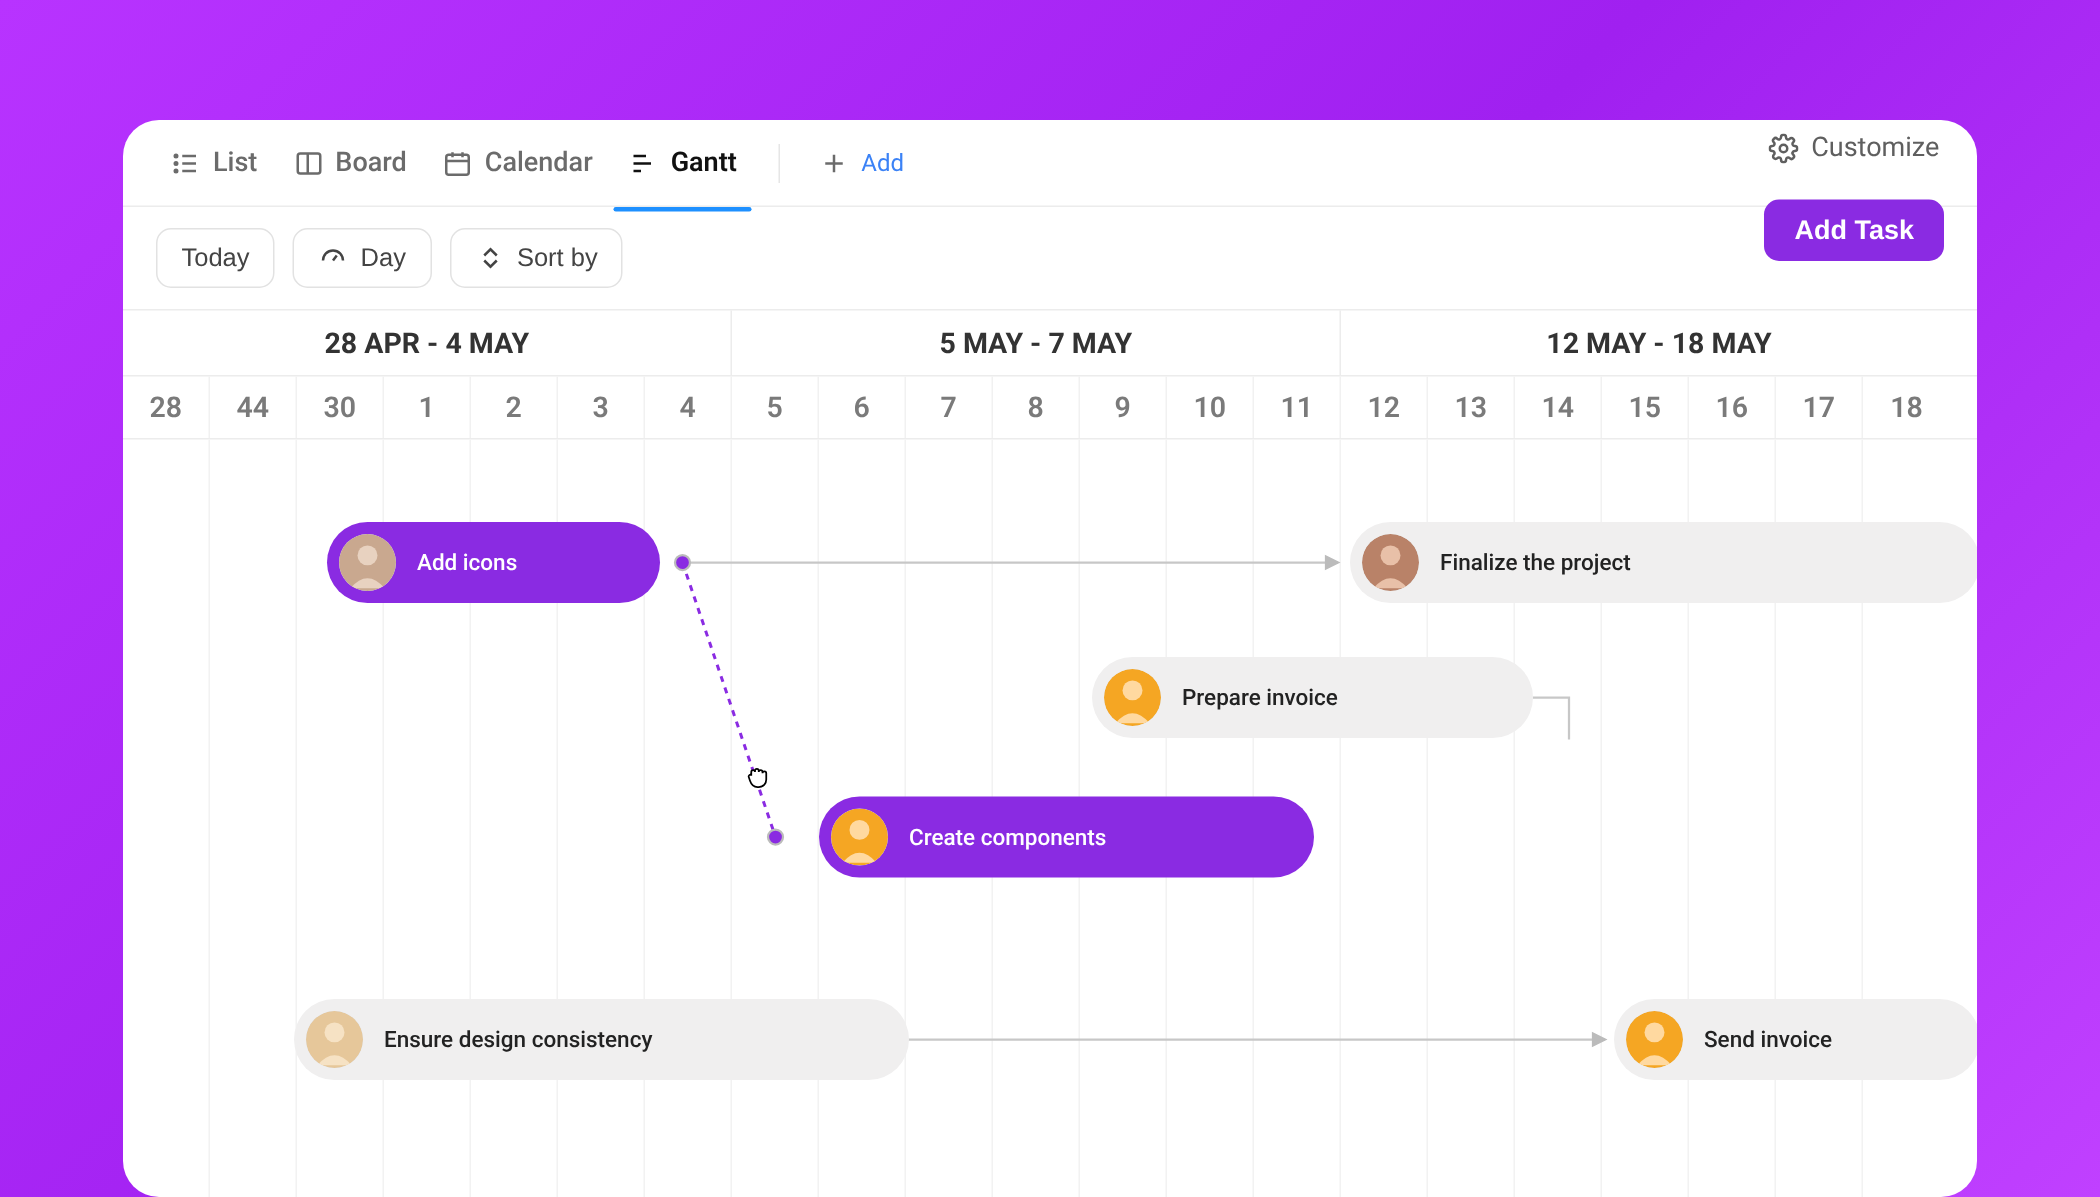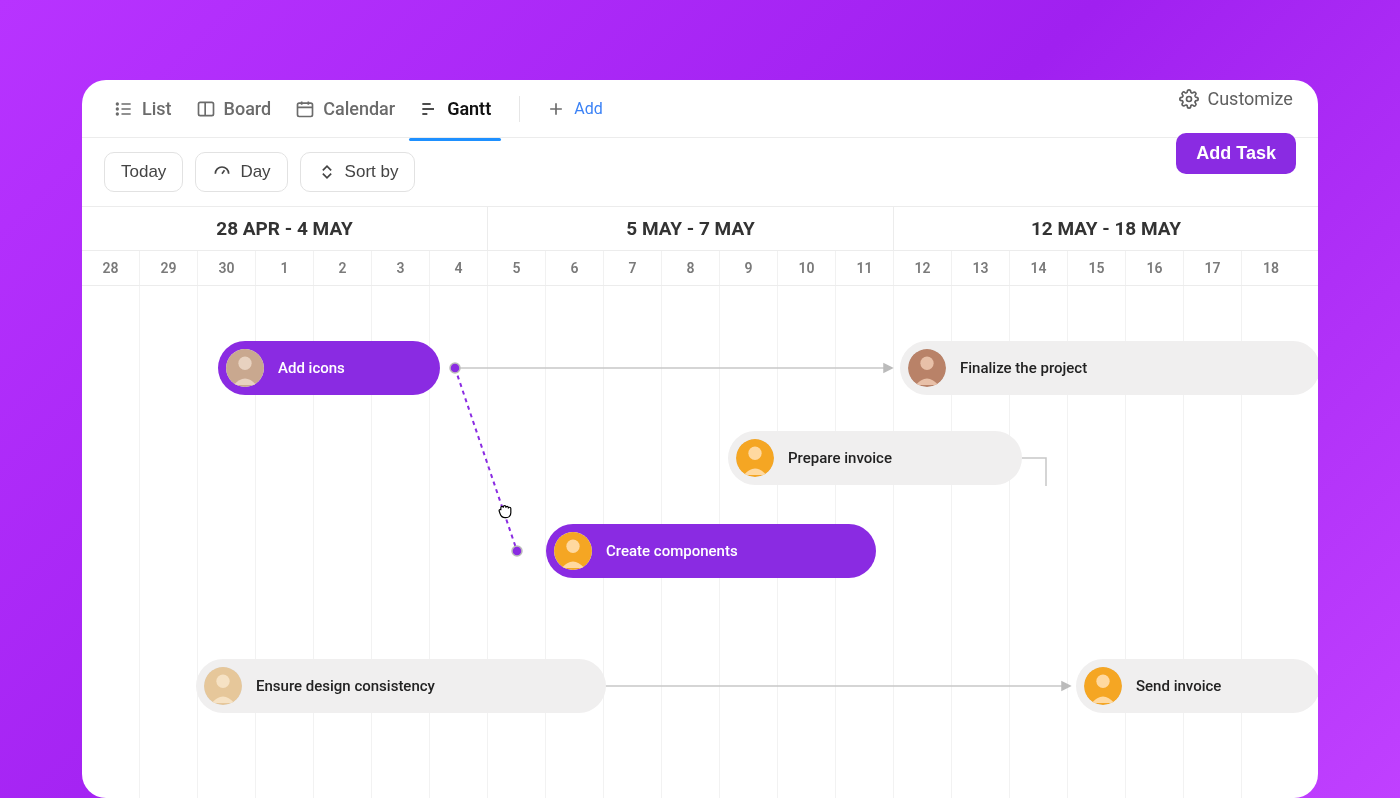--- a/index.html
+++ b/index.html
@@ -75,21 +75,21 @@
   }
   .week-cell {
     flex:0 0 auto; text-align:center;
     font-size:19px; font-weight:700; color:#333;
     padding:10px 0;
     border-right:1px solid #ececec;
   }
   .days-row { display:flex; border-bottom:1px solid #ececec;}
   .day-cell {
     flex:0 0 58px; text-align:center;
-    font-size:14px; font-weight:600; color:#7a7a7a;
+    font-size:19px; font-weight:600; color:#7a7a7a;
     border-right:1px solid #f1f1f1;
     padding:9px 0;
   }
 
   
   .gantt-area {
     position:relative; height: 560px; overflow:hidden;
   }
   .gantt-grid {
     position:absolute; inset:0;
@@ -240,21 +240,21 @@
   </div>
 
   <div class="timeline-header">
     <div class="weeks-row">
       <div class="week-cell" style="width:406px">28 APR - 4 MAY</div>
       <div class="week-cell" style="width:406px">5 MAY - 7 MAY</div>
       <div class="week-cell" style="width:424px;border-right:none">12 MAY - 18 MAY</div>
     </div>
     <div class="days-row">
       <div class="day-cell">28</div>
-      <div class="day-cell">29</div>
+      <div class="day-cell">44</div>
       <div class="day-cell">30</div>
       <div class="day-cell">1</div>
       <div class="day-cell">2</div>
       <div class="day-cell">3</div>
       <div class="day-cell">4</div>
       <div class="day-cell">5</div>
       <div class="day-cell">6</div>
       <div class="day-cell">7</div>
       <div class="day-cell">8</div>
       <div class="day-cell">9</div>

